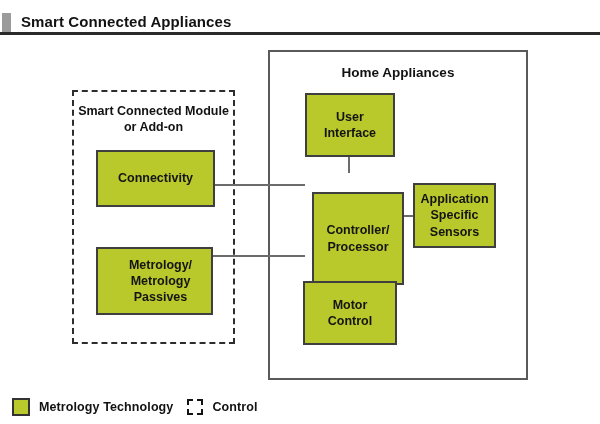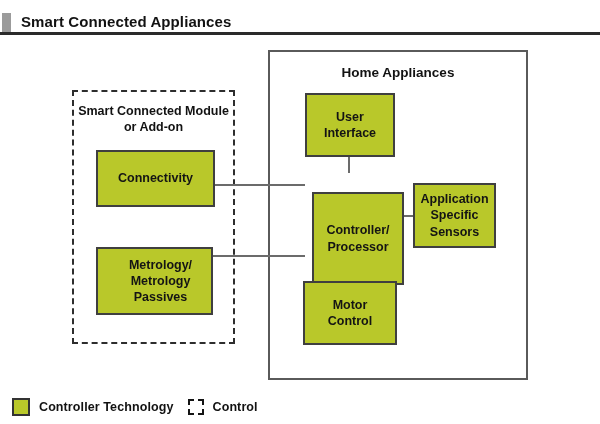--- a/index.html
+++ b/index.html
@@ -80,18 +80,18 @@
   <div class="gbox box-controller">Controller/
 Processor</div>
   <div class="gbox box-motor">Motor
 Control</div>
   <div class="gbox box-sensors">Application
 Specific
 Sensors</div>
 
   <div class="legend">
     <div class="legend-swatch-green"></div>
-    <div class="legend-text">Controller Technology</div>
+    <div class="legend-text">Metrology Technology</div>
     <div class="legend-swatch-dashed"></div>
     <div class="legend-text">Control</div>
   </div>
 
 </div>
 
 </body></html>

